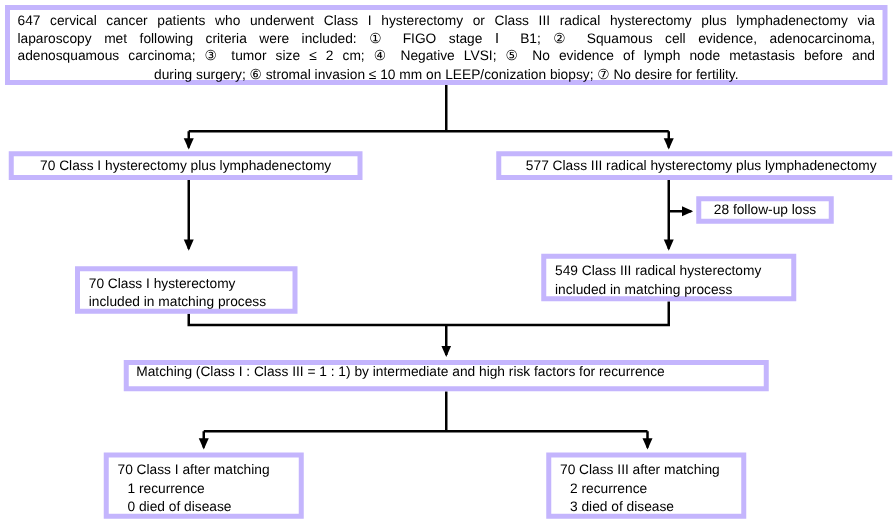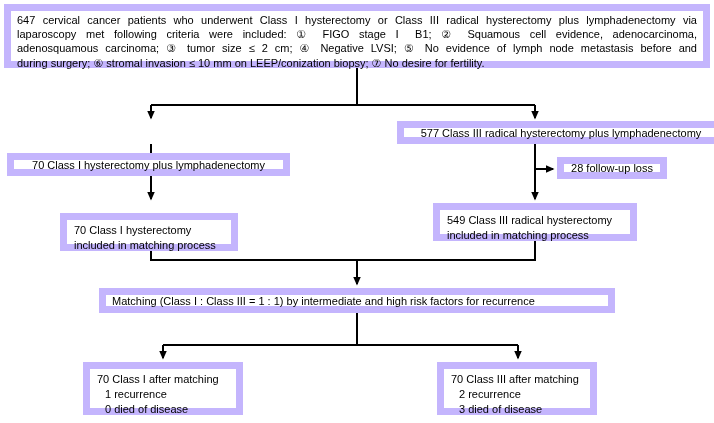--- a/index.html
+++ b/index.html
@@ -8,38 +8,38 @@
     width:714px;height:423px;
     background:#fff;
     font-family:"Liberation Sans", sans-serif;
     color:#000;
     overflow:hidden;
   }
   .stage svg{position:absolute;left:0;top:0;}
   .box{
     position:absolute;
     box-sizing:border-box;
-    border:7px solid #c4b5fd;
+    border:4px solid #c4b5fd;
     background:#fff;
     font-size:11px;
     color:#000;
   }
   .criteria{
     left:4px;top:4px;width:706px;height:64px;
     padding:2px 6px 0 6px;
     line-height:14.2px;
     font-size:11px;
   }
   .jl{text-align:justify;text-align-last:justify;}
-  .jl-last{text-align:left;}
+  .jl-last{text-align:center;}
   .center{display:flex;align-items:center;justify-content:center;white-space:nowrap;}
   .vleft{display:flex;align-items:flex-start;white-space:nowrap;padding-left:6px;}
   .lines{padding:3px 0 0 7px;line-height:15px;white-space:nowrap;}
   .lines .indent{padding-left:8px;}
-  .b-c1-surgery{left:7px;top:121px;width:283px;height:23px;margin-top:32px;}
+  .b-c1-surgery{left:7px;top:121px;width:283px;height:23px;}
   .b-c3-surgery{left:373px;top:121px;width:328px;height:23px;margin-left:24px;}
   .b-followup{left:557px;top:157px;width:110px;height:22px;text-align:right;}
   .b-c1-match{left:60px;top:213px;width:178px;height:38px;}
   .b-c3-match{left:433px;top:203px;width:204px;height:38px;}
   .b-matching{left:99px;top:288px;width:516px;height:25px;}
   .b-c1-out{left:83px;top:362px;width:160px;height:53px;}
   .b-c3-out{left:437px;top:362px;width:160px;height:53px;}
 </style>
 </head>
 <body>

